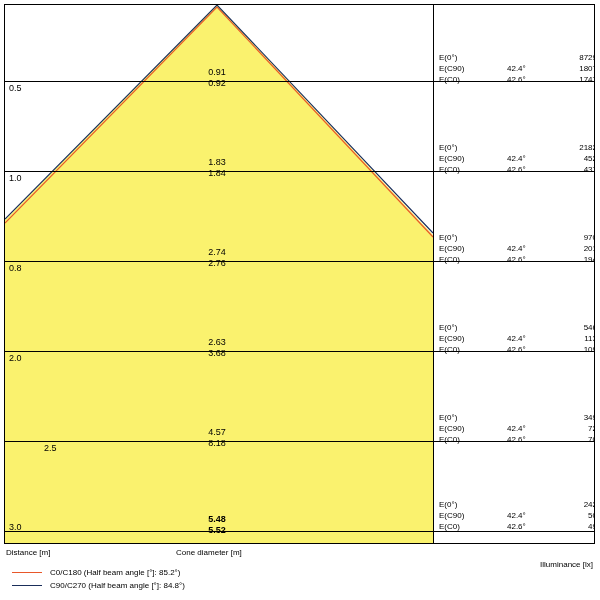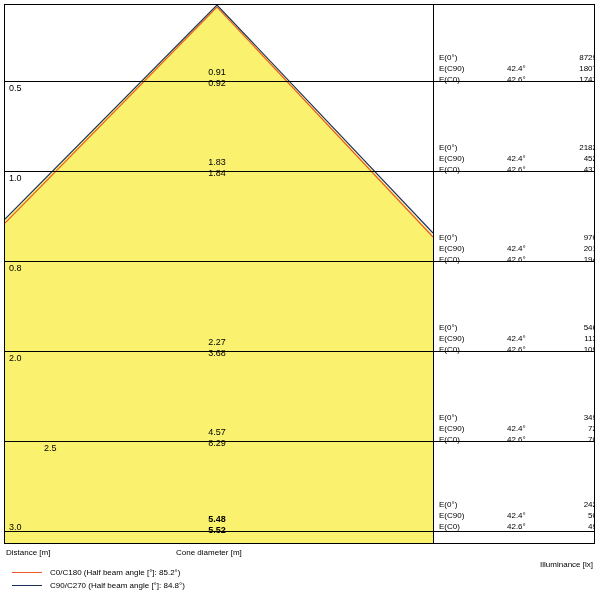--- a/index.html
+++ b/index.html
@@ -176,27 +176,31 @@
     <div class="dist-label" style="top:517px;">3.0</div>
 
     <div class="cone-vals" style="left:152px; top:62px;">
       <div>0.91</div>
       <div>0.92</div>
     </div>
     <div class="cone-vals" style="left:152px; top:152px;">
       <div>1.83</div>
       <div>1.84</div>
     </div>
+    <div class="cone-vals" style="left:152px; top:242px;">
+      <div>2.74</div>
+      <div>2.76</div>
+    </div>
     <div class="cone-vals" style="left:152px; top:332px;">
-      <div>2.27</div>
+      <div>2.63</div>
       <div>3.68</div>
     </div>
     <div class="cone-vals" style="left:152px; top:422px;">
       <div>4.57</div>
-      <div>8.29</div>
+      <div>8.18</div>
     </div>
     <div class="cone-vals" style="left:152px; top:509px;font-weight:bold;">
       <div>5.48</div>
       <div>5.52</div>
     </div>
 
     <div class="lux-block" style="left:434px; top:47px;">
       <div class="lux-row">
         <span class="lux-name">E(0°)</span>
         <span class="lux-angle"></span>

